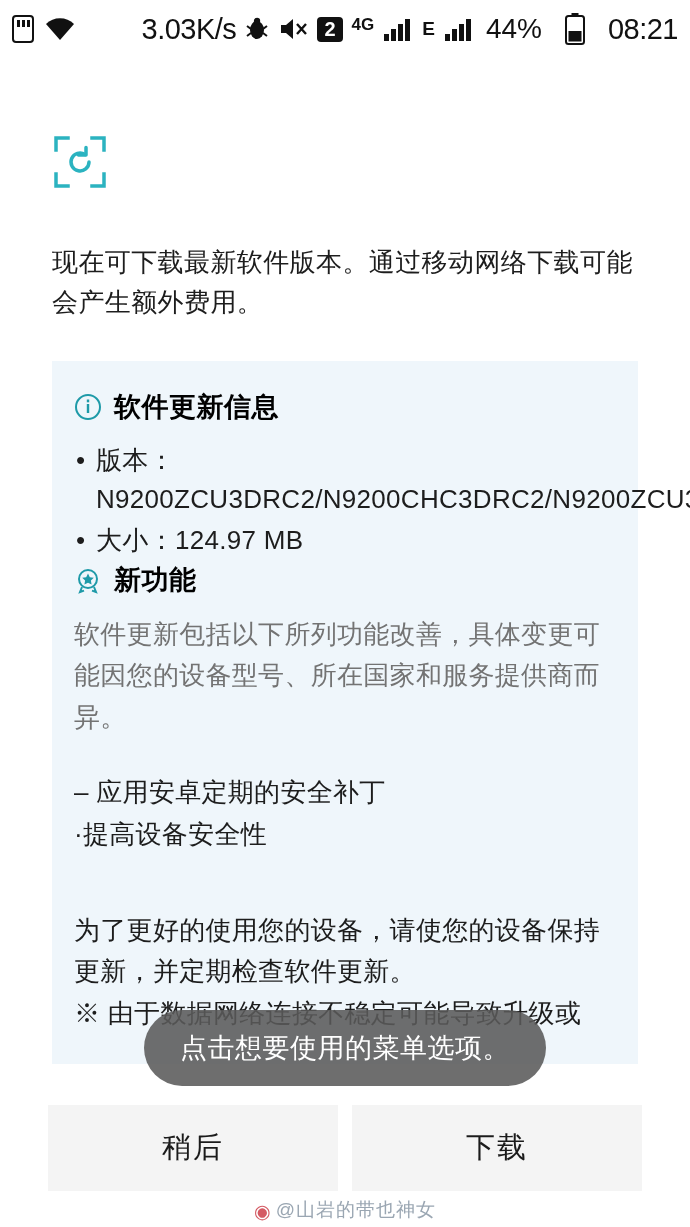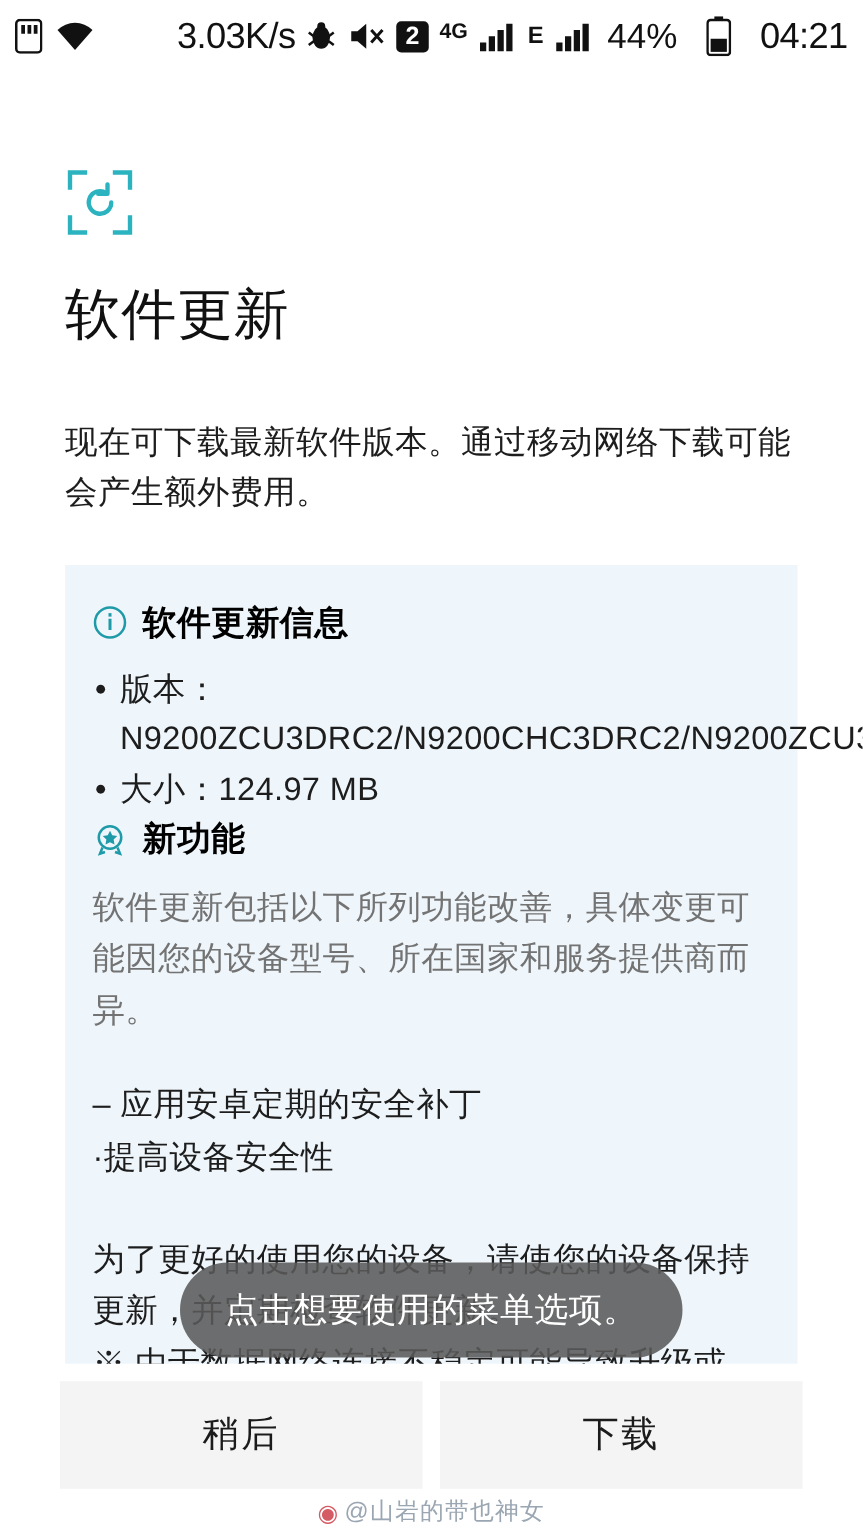--- a/index.html
+++ b/index.html
@@ -157,21 +157,21 @@
     font-size: 26px;
     line-height: 1.6;
     color: #1d1d1d;
     margin-top: 34px;
     letter-spacing: 0.3px;
   }
   .card-note {
     font-size: 26px;
     line-height: 1.6;
     color: #1d1d1d;
-    margin-top: 40px;
+    margin-top: 54px;
     letter-spacing: 0.3px;
   }
 
   
   .toast {
     position: absolute;
     left: 50%;
     transform: translateX(-50%);
     top: 1010px;
     background: rgba(90, 90, 90, 0.88);
@@ -282,38 +282,37 @@
 
   <div class="sb-right">
     <span class="batt-pct">44%</span>
     <span>
       <svg width="20" height="32" viewBox="0 0 20 32">
         <rect x="6.5" y="0" width="7" height="3" fill="#111"></rect>
         <rect x="1" y="3" width="18" height="28" rx="2.5" fill="none" stroke="#111" stroke-width="2"></rect>
         <rect x="3.5" y="18" width="13" height="10.5" fill="#111"></rect>
       </svg>
     </span>
-    <span class="clock">04:21</span>
+    <span class="clock">08:21</span>
   </div>
 </div>
 
 <div class="content">
 
   <div class="app-icon">
     <svg width="56" height="56" viewBox="0 0 56 56">
       <path d="M4 16 V4 H16" fill="none" stroke="#2bb3c0" stroke-width="3.5" stroke-linecap="square"></path>
       <path d="M52 16 V4 H40" fill="none" stroke="#2bb3c0" stroke-width="3.5" stroke-linecap="square"></path>
       <path d="M4 40 V52 H16" fill="none" stroke="#2bb3c0" stroke-width="3.5" stroke-linecap="square"></path>
       <path d="M52 40 V52 H40" fill="none" stroke="#2bb3c0" stroke-width="3.5" stroke-linecap="square"></path>
       <path d="M37 28 a9 9 0 1 1 -4-7.5" fill="none" stroke="#2bb3c0" stroke-width="3.5" stroke-linecap="round"></path>
       <path d="M34 13.5 L34 21 L26.5 21" fill="none" stroke="#2bb3c0" stroke-width="3.5" stroke-linecap="round" stroke-linejoin="round"></path>
     </svg>
   </div>
 
-  <div class="page-title">软件更新</div>
 
   <div class="intro">现在可下载最新软件版本。通过移动网络下载可能会产生额外费用。</div>
 
   <div class="card">
 
     <div class="card-section-head">
       <span>
         <svg width="28" height="28" viewBox="0 0 28 28">
           <circle cx="14" cy="14" r="12" fill="none" stroke="#1e9aa8" stroke-width="2"></circle>
           <rect x="12.8" y="11" width="2.4" height="9" fill="#1e9aa8"></rect>

